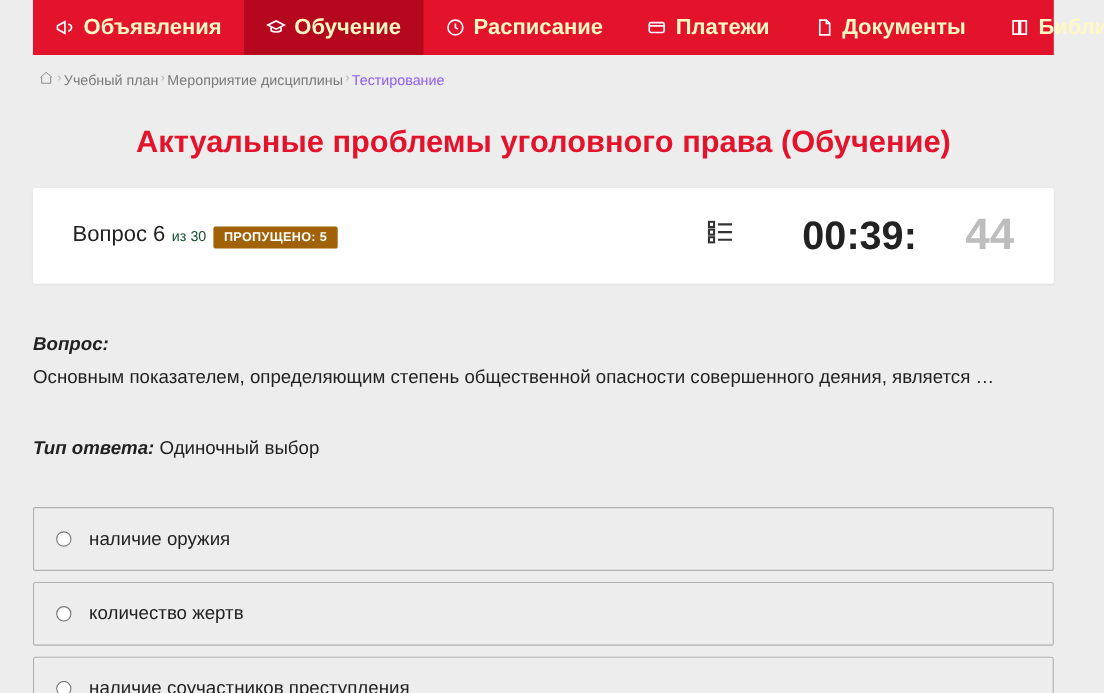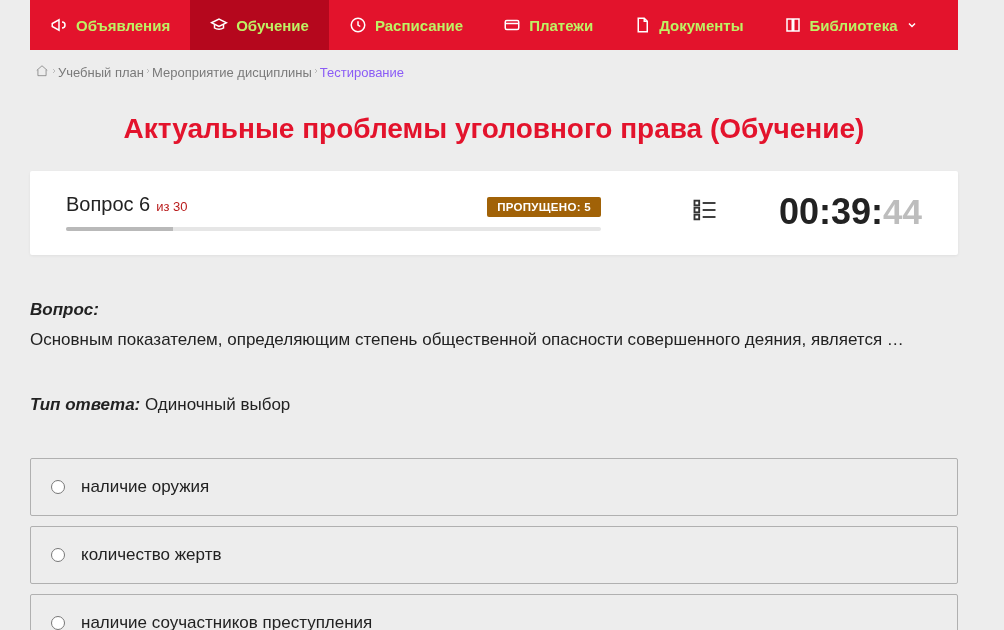--- a/index.html
+++ b/index.html
@@ -2,52 +2,52 @@
 <html><head>
 <meta charset="utf-8">
 <style>
   * { box-sizing: border-box; margin: 0; padding: 0; }
   html, body { width: 1004px; height: 630px; overflow: hidden; font-family: "Segoe UI", Arial, sans-serif; background: #ededed; }
   .scroll-wrap { width: 1004px; height: 630px; overflow: scroll; position: relative; }
   .page { width: 988px; min-height: 900px; background: #ededed; }
 
   
   .nav { display: flex; background: #e3132c; height: 50px; margin: 0 30px 0 30px; align-items: stretch; }
-  .nav-item { display: flex; align-items: center; gap: 8px; padding: 0 20px; color: #bef264; font-size: 15px; font-weight: 600; cursor: pointer; }
+  .nav-item { display: flex; align-items: center; gap: 8px; padding: 0 20px; color: #fef9c3; font-size: 20px; font-weight: 600; cursor: pointer; }
   .nav-item.active { background: #b5071d; }
   .nav-item svg { width: 18px; height: 18px; flex: none; }
   .nav-item .chev { width: 12px; height: 12px; }
 
   
   .crumbs { display: flex; align-items: center; padding: 14px 34px; font-size: 13px; color: #7a7a7a; }
   .crumbs .sep { color: #bdbdbd; }
   .crumbs .sep svg { width: 8px; height: 12px; }
   .crumbs .home svg { width: 16px; height: 14px; stroke: #7a7a7a; fill: none; stroke-width: 1.3; }
   .crumbs .link { cursor: pointer; }
   .crumbs .current { color: #8b5cf6; }
 
   
   .title { text-align: center; color: #e3132c; font-size: 28px; font-weight: 700; padding: 18px 0 26px; }
 
   
   .panel { background: #fff; margin: 0 30px; border-radius: 2px; box-shadow: 0 1px 3px rgba(0,0,0,.06); padding: 20px 36px 22px; display: flex; align-items: center; position: relative; }
-  .q-block { display: flex; flex-direction: column; gap: 10px; flex: 1; }
+  .q-block { display: flex; flex-direction: row; gap: 10px; flex: 1; }
   .q-line { display: flex; align-items: baseline; gap: 6px; justify-content: space-between; }
   .q-left { display: flex; align-items: baseline; gap: 6px; }
   .q-num-label { font-size: 20px; color: #222; font-weight: 500; }
-  .q-of { font-size: 13px; color: #b91c1c; }
+  .q-of { font-size: 13px; color: #14532d; }
   .skip-badge { background: #a16207; color: #fff; font-size: 11.5px; font-weight: 700; padding: 4px 10px; border-radius: 2px; letter-spacing: .3px; }
   .pbar { height: 4px; background: #e6e6e6; border-radius: 3px; overflow: hidden; }
   .pbar-fill { height: 100%; background: #b9b9b9; width: 20%; }
 
   .list-icon { margin: 0 60px 0 90px; cursor: pointer; }
   .list-icon svg { width: 28px; height: 28px; stroke: #333; stroke-width: 1.6; fill: none; }
 
   .timer { font-size: 36px; color: #222; font-weight: 700; display: flex; align-items: baseline; }
-  .timer .ms { color: #bdbdbd; font-size: 35px; }
+  .timer .ms { color: #bdbdbd; font-size: 40px; margin-left: 44px; }
 
   
   .qbody { padding: 42px 30px 0; color: #222; font-size: 17px; line-height: 1.55; }
   .qbody .label { font-style: italic; font-weight: 700; }
   .qbody .row1 { margin-bottom: 4px; }
   .qbody .row2 { margin-bottom: 38px; }
 
   
   .options { padding: 0 30px; margin-top: 40px; display: flex; flex-direction: column; gap: 10px; }
   .opt { border: 1px solid #b8b8b8; border-radius: 2px; background: #fff0; background: transparent; padding: 18px 20px; display: flex; align-items: center; gap: 16px; cursor: pointer; background: #ededed; }

